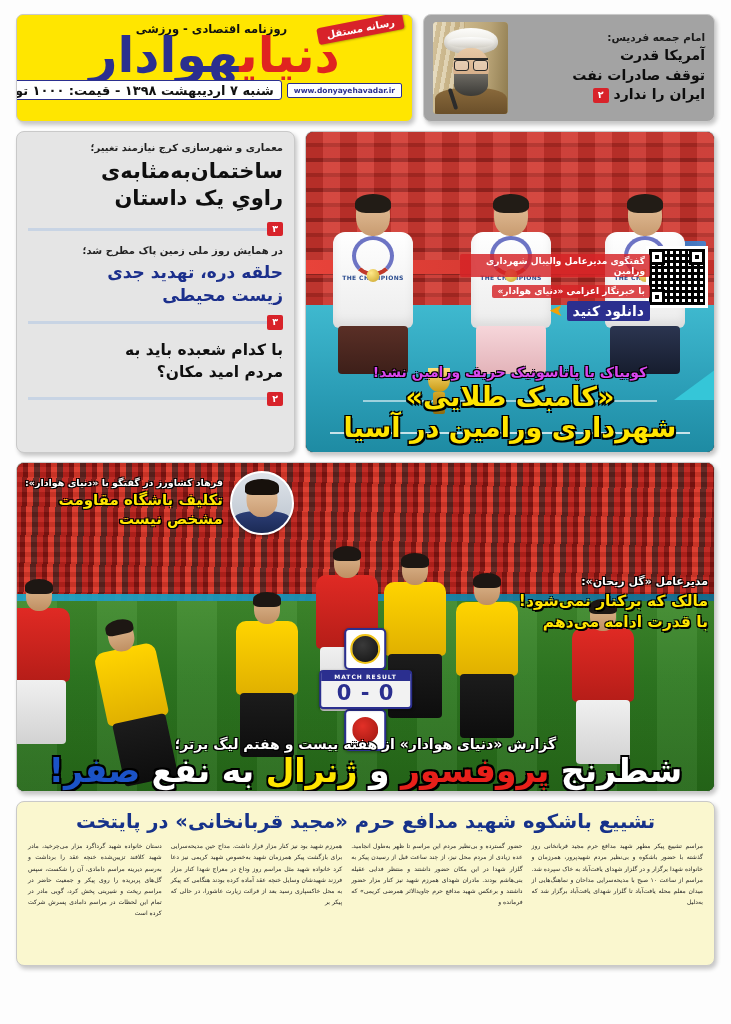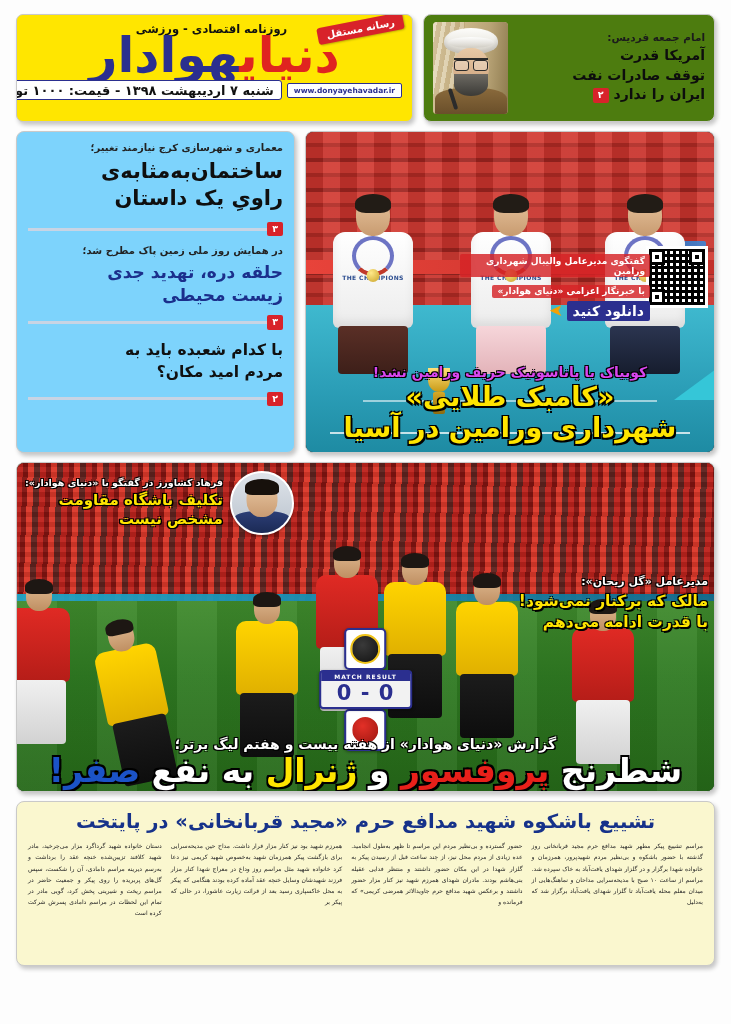--- a/index.html
+++ b/index.html
@@ -15,21 +15,21 @@
 
   .page {
     position: absolute;
     inset: 0;
     background: #fdfdfd;
     padding: 14px 16px;
   }
 
   
   .card {
-    background: #7dd3fc;
+    background: #e5e5e5;
     border: 1px solid #c9c9c9;
     border-radius: 8px;
     box-shadow: 2px 3px 4px rgba(0,0,0,.22);
     overflow: hidden;
     position: relative;
   }
 
   
   .toprow {
     display: flex;
@@ -40,21 +40,21 @@
   }
 
   
   .promo {
     flex: 0 0 292px;
     display: flex;
     flex-direction: row-reverse;
     align-items: center;
     gap: 0;
     padding: 7px 9px;
-    background: #4d7c0f;
+    background: #a3a3a3;
   }
   .promo-text {
     flex: 1;
     text-align: right;
     direction: rtl;
     position: relative;
   }
   .promo-kicker {
     font-size: 10.5px;
     color: #1c1c1c;

